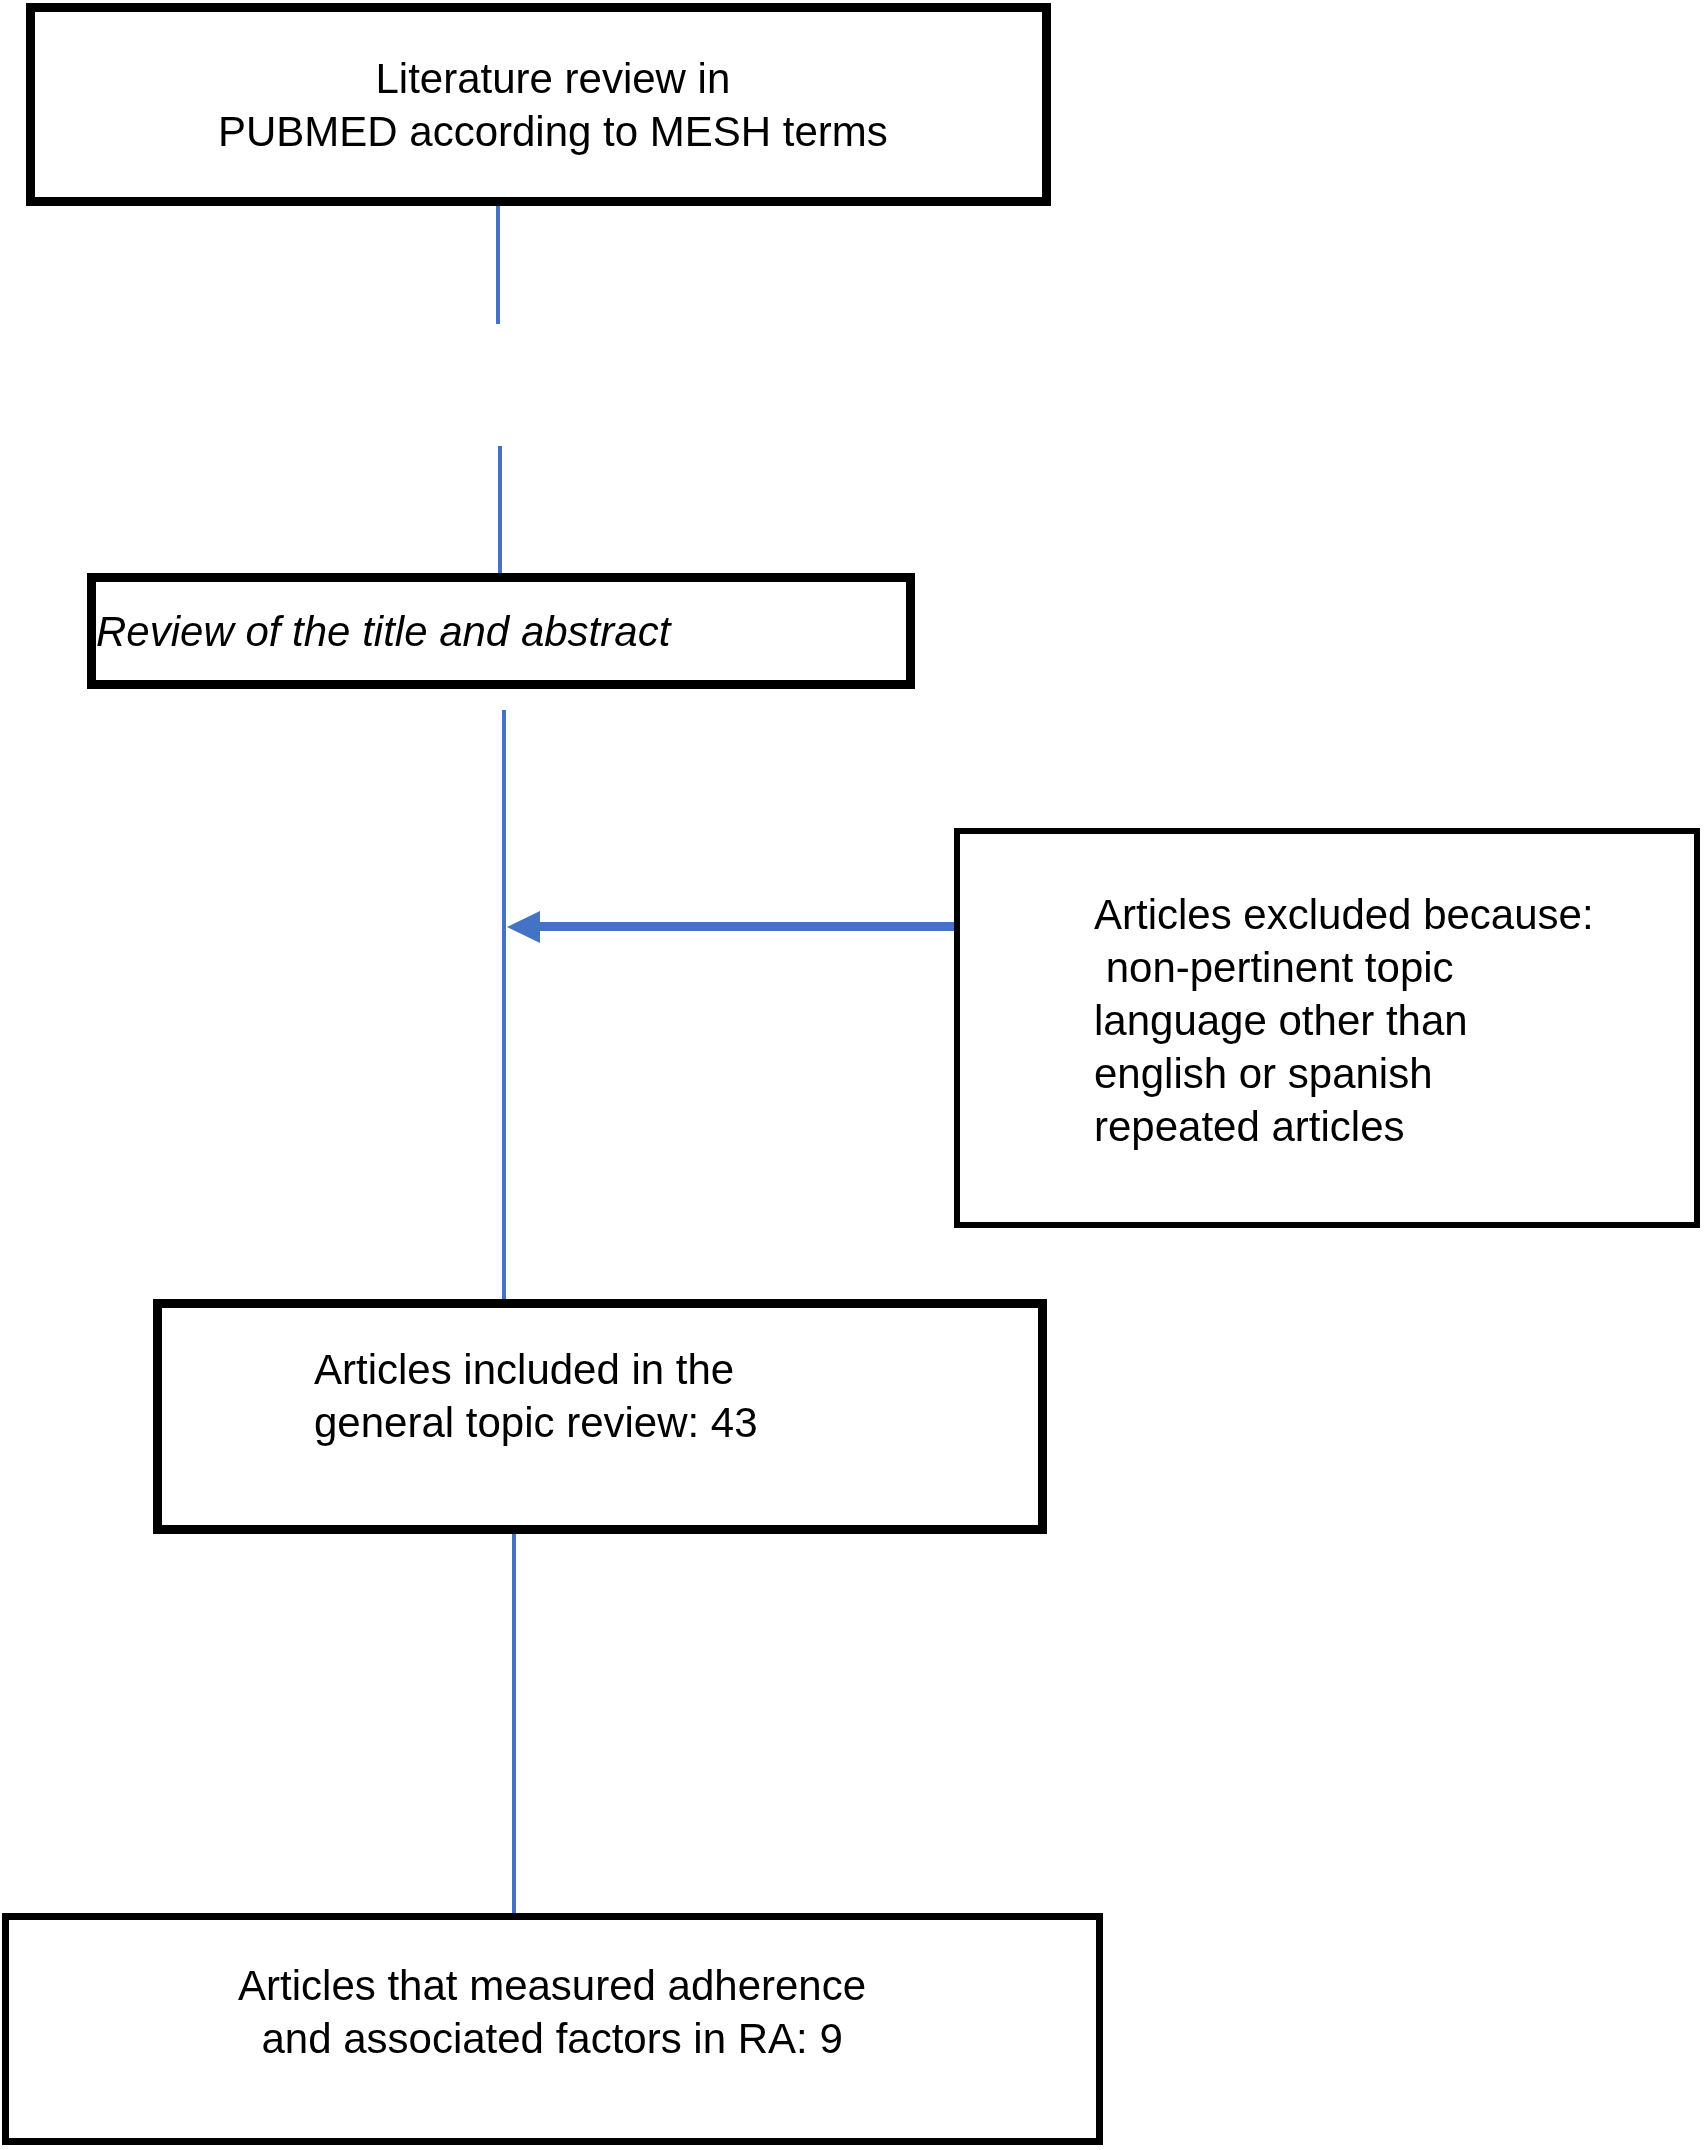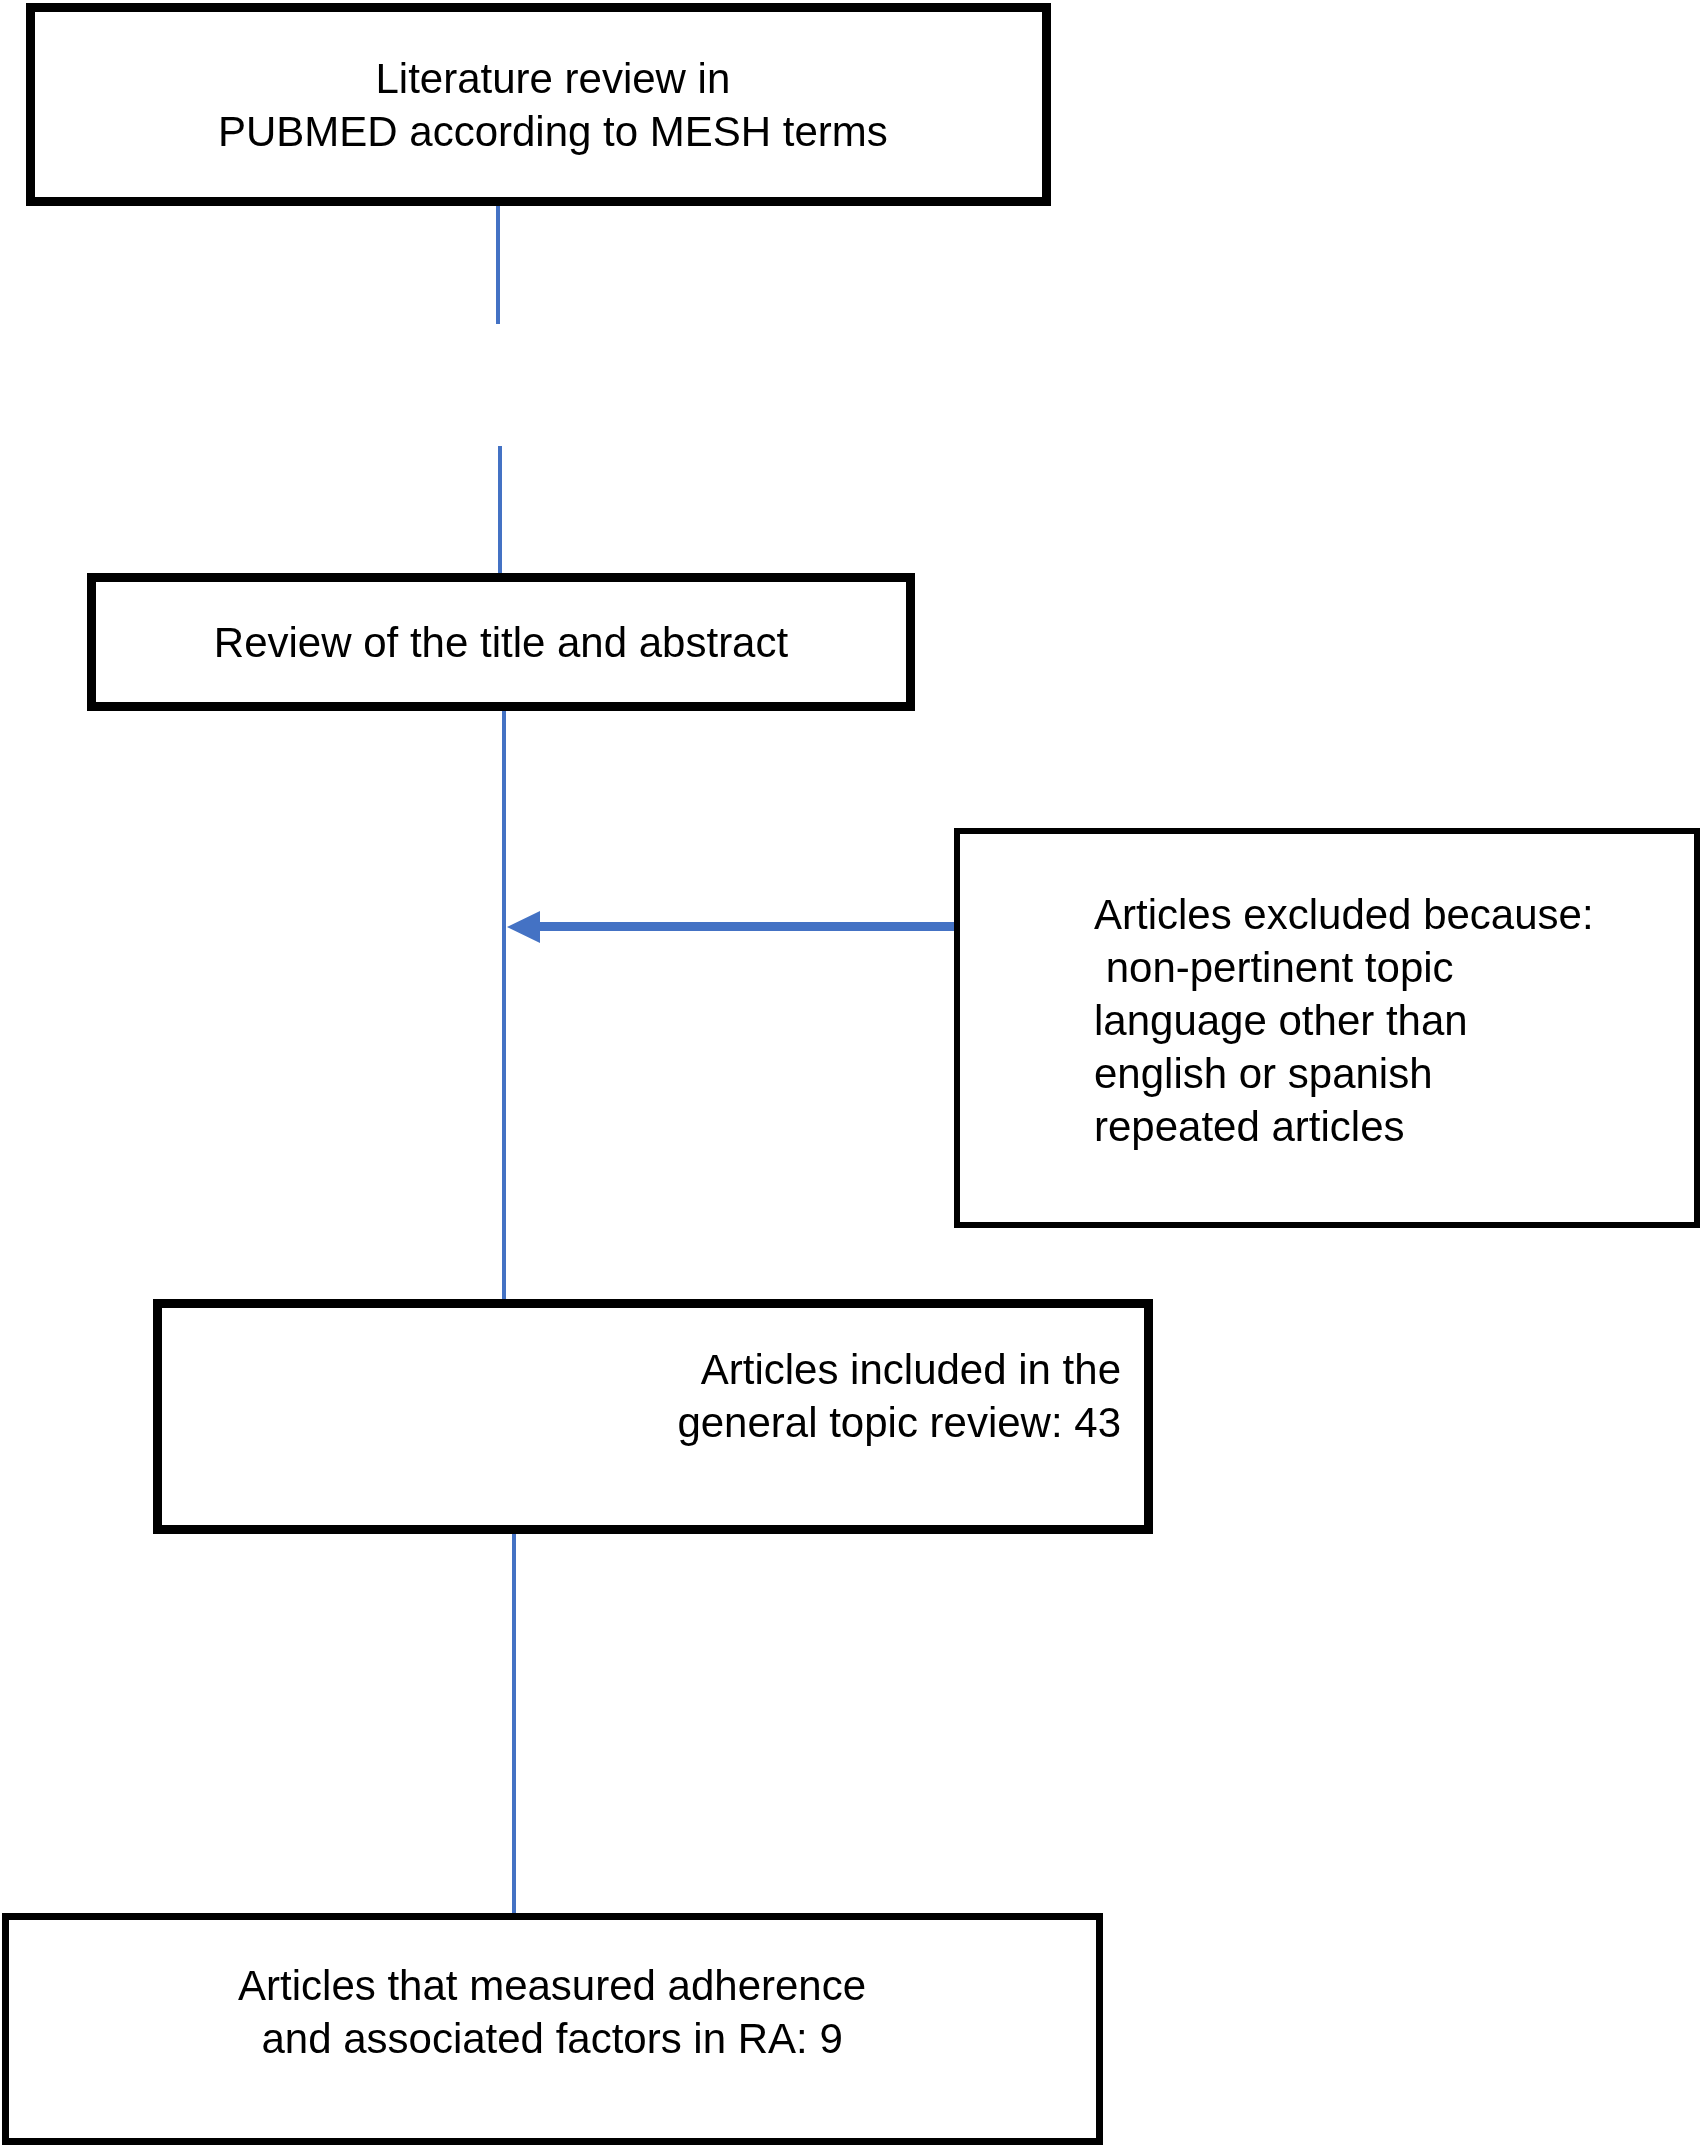--- a/index.html
+++ b/index.html
@@ -19,26 +19,26 @@
     box-sizing:border-box;
     font-size:42px;
     line-height:53px;
     z-index:2;
   }
   .txt{white-space:pre-wrap;display:block;}
   .b1{left:26.4px;top:3.1px;width:1025px;height:203px;border-width:9.3px;
       display:flex;align-items:center;justify-content:center;text-align:center;padding-left:28px;}
   .b2{left:82px;top:324px;width:823px;height:124px;border-width:7.8px;
       display:flex;align-items:center;justify-content:center;text-align:center;}
-  .b3{left:87px;top:573px;width:828px;height:138px;border-width:9.3px;
-      display:flex;align-items:center;justify-content:center;text-align:center;}
+  .b3{left:87px;top:573px;width:828px;height:116px;border-width:9.3px;
+      display:flex;align-items:center;text-align:center;font-style:italic;}
   .b4{left:954px;top:828px;width:746px;height:400px;border-width:6.2px;
       padding:54px 23px 0 134px;text-align:left;}
-  .b5{left:153px;top:1299px;width:1000px;height:235px;border-width:9.3px;
-      padding:35px 23px 0 152px;text-align:right;}
+  .b5{left:153px;top:1299px;width:894px;height:235px;border-width:9.3px;
+      padding:35px 23px 0 152px;text-align:left;}
   .b6{left:1.6px;top:1913px;width:1101px;height:232px;border-width:7.8px;
       padding-top:39px;text-align:center;}
   .seg{
     position:absolute;width:3.9px;background:var(--accent);z-index:1;
   }
   .sa{left:496px;top:206px;height:118px;}
   .sb{left:498px;top:446px;height:128px;}
   .sc{left:502px;top:710px;height:590px;}
   .sd{left:512px;top:1532px;height:383px;}
   .arrow-shaft{

